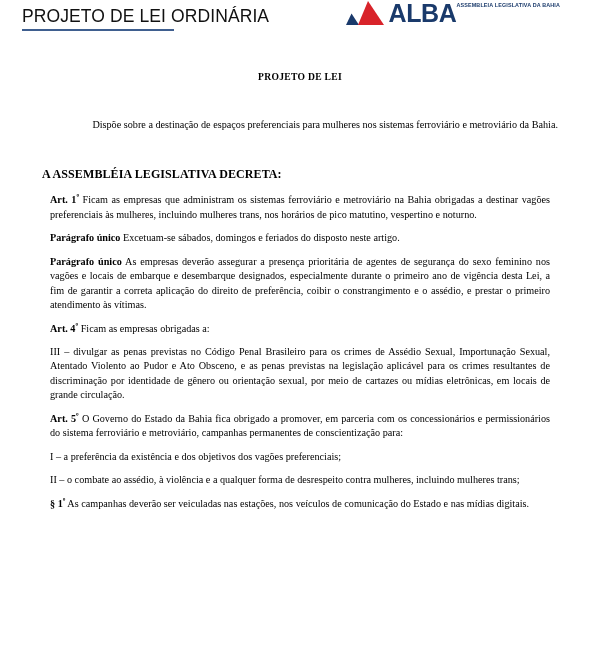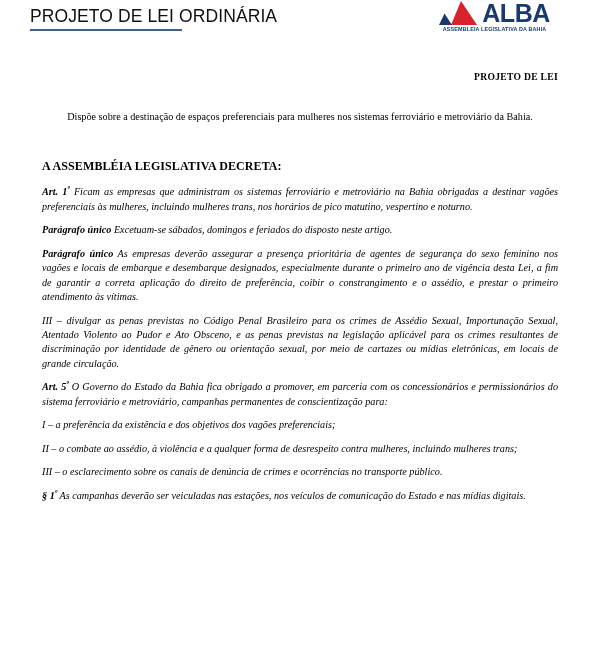--- a/index.html
+++ b/index.html
@@ -20,21 +20,21 @@
     width: 600px;
     height: 663px;
     background: #ffffff;
     box-sizing: border-box;
   }
 
   
   .doc-header {
     position: relative;
     height: 56px;
-    padding: 0 18px 0 30px;
+    padding: 0 18px 0 22px;
     display: flex;
     align-items: flex-start;
     justify-content: space-between;
   }
   .header-title-wrap {
     margin-top: 6px;
   }
   .header-title {
     font-family: "Liberation Sans", sans-serif;
     font-size: 17.5px;
@@ -46,24 +46,24 @@
   .header-rule {
     margin-top: 3px;
     width: 152px;
     height: 2px;
     background: #3f5f8f;
   }
 
   
   .logo {
     margin-top: 1px;
-    margin-right: 32px;
+    margin-right: 22px;
     display: flex;
-    flex-direction: column;
-    align-items: center;
+    flex-direction: row;
+    align-items: flex-start;
   }
   .logo-top {
     display: flex;
     align-items: flex-end;
   }
   .logo-mark {
     width: 40px;
     height: 24px;
     margin-right: 3px;
     position: relative;
@@ -88,47 +88,46 @@
   }
 
   
   .doc-body {
     padding: 0 42px 0 42px;
     font-size: 10.2px;
     line-height: 1.42;
   }
 
   .centered-title {
-    text-align: right;
+    text-align: center;
     font-weight: bold;
     font-size: 9.6px;
     letter-spacing: 0.3px;
     margin-top: 14px;
   }
 
   .ementa {
-    margin-top: 26px;
-    text-align: center;
+    margin-top: 34px;
+    text-align: right;
     font-size: 10.2px;
   }
 
   .decreta {
     margin-top: 34px;
     font-weight: bold;
     font-size: 12px;
     letter-spacing: 0.1px;
   }
 
   p.para {
-    margin: 0;
+    margin: 8px;
     padding: 0;
     text-align: justify;
     margin-top: 9px;
     text-indent: 0;
-    font-style: italic;
   }
   p.para.first {
     margin-top: 10px;
   }
   .lbl {
     font-weight: bold;
   }
   .ord {
     font-size: 0.78em;
     vertical-align: 0.35em;
@@ -167,23 +166,23 @@
     <div class="centered-title">PROJETO DE LEI</div>
 
     <div class="ementa">Dispõe sobre a destinação de espaços preferenciais para mulheres nos sistemas ferroviário e metroviário da Bahia.</div>
 
     <div class="decreta">A ASSEMBLÉIA LEGISLATIVA DECRETA:</div>
 
     <div id="paragraphs">
         <p class="para first"><span class="lbl">Art. 1<span class="ord">º</span></span><span> Ficam as empresas que administram os sistemas ferroviário e metroviário na Bahia obrigadas a destinar vagões preferenciais às mulheres, incluindo mulheres trans, nos horários de pico matutino, vespertino e noturno.</span></p>
         <p class="para"><span class="lbl">Parágrafo único</span><span> Excetuam-se sábados, domingos e feriados do disposto neste artigo.</span></p>
         <p class="para"><span class="lbl">Parágrafo único</span><span> As empresas deverão assegurar a presença prioritária de agentes de segurança do sexo feminino nos vagões e locais de embarque e desembarque designados, especialmente durante o primeiro ano de vigência desta Lei, a fim de garantir a correta aplicação do direito de preferência, coibir o constrangimento e o assédio, e prestar o primeiro atendimento às vítimas.</span></p>
+        <p class="para"><span class="lbl">Art. 4<span class="ord">º</span></span><span> Ficam as empresas obrigadas a:</span></p>
         <p class="para"><span>III – divulgar as penas previstas no Código Penal Brasileiro para os crimes de Assédio Sexual, Importunação Sexual, Atentado Violento ao Pudor e Ato Obsceno, e as penas previstas na legislação aplicável para os crimes resultantes de discriminação por identidade de gênero ou orientação sexual, por meio de cartazes ou mídias eletrônicas, em locais de grande circulação.</span></p>
         <p class="para"><span class="lbl">Art. 5<span class="ord">º</span></span><span> O Governo do Estado da Bahia fica obrigado a promover, em parceria com os concessionários e permissionários do sistema ferroviário e metroviário, campanhas permanentes de conscientização para:</span></p>
         <p class="para"><span>I – a preferência da existência e dos objetivos dos vagões preferenciais;</span></p>
         <p class="para"><span>II – o combate ao assédio, à violência e a qualquer forma de desrespeito contra mulheres, incluindo mulheres trans;</span></p>
-        <p class="para"><span>III – o esclarecimento sobre os canais de denúncia de crimes e ocorrências no transporte público.</span></p>
         <p class="para"><span class="lbl">§ 1<span class="ord">º</span></span><span> As campanhas deverão ser veiculadas nas estações, nos veículos de comunicação do Estado e nas mídias digitais.</span></p>
       </div>
 
   </div>
 
 </div>
 
 </body></html>

